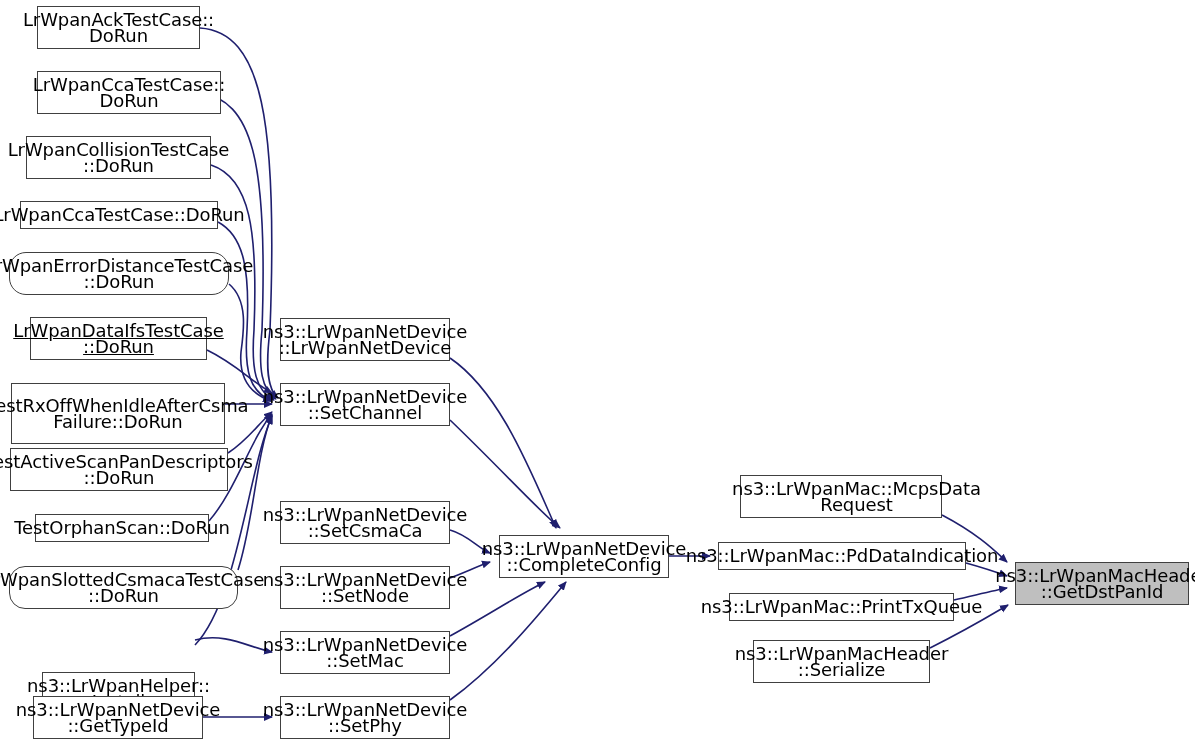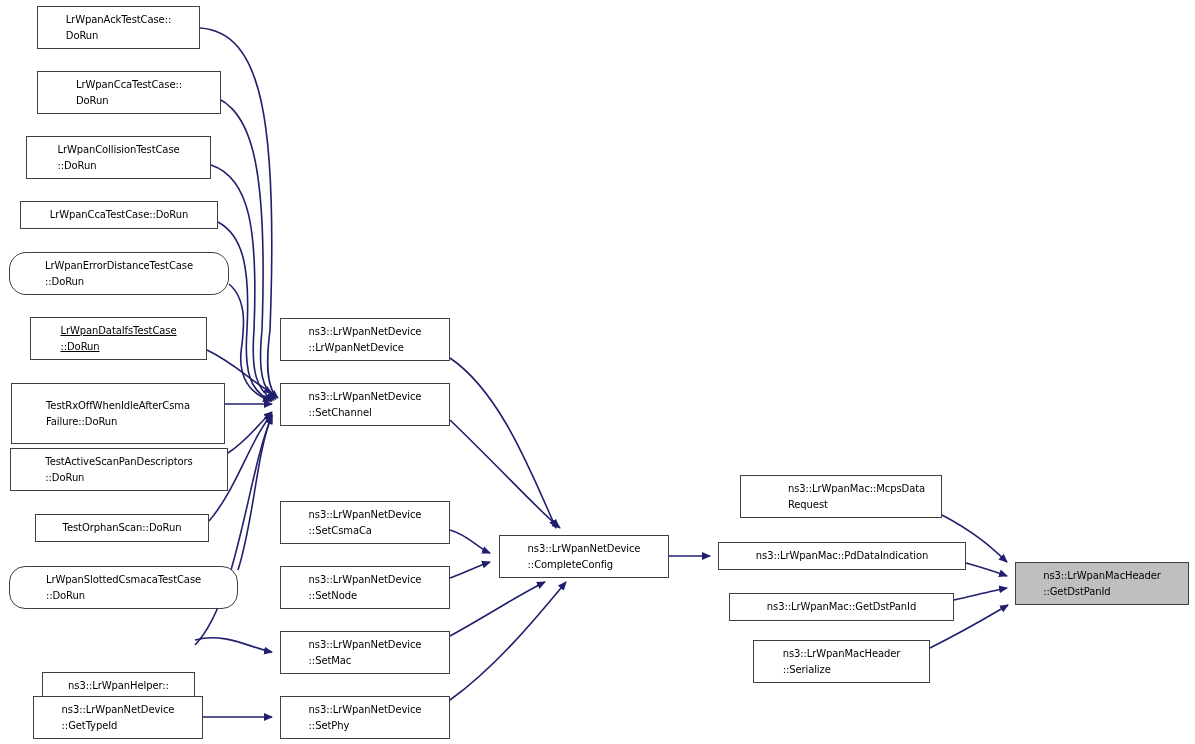--- a/index.html
+++ b/index.html
@@ -1,21 +1,21 @@
 <!DOCTYPE html>
 <html><head>
 <meta charset="utf-8">
 <style>
   html,body{margin:0;padding:0;background:#ffffff;}
   body{width:1195px;height:744px;font-family:"DejaVu Sans","Liberation Sans",sans-serif;}
   #canvas{position:relative;width:1195px;height:744px;overflow:hidden;}
   svg#edges{position:absolute;left:0;top:0;width:1195px;height:744px;}
   .node{position:absolute;box-sizing:border-box;border:1px solid #404040;background:#ffffff;
-        display:flex;align-items:center;justify-content:center;
-        font-size:10px;line-height:15.5px;color:#000000;letter-spacing:-0.1px;}
+        display:flex;align-items:center;justify-content:center;text-align:center;
+        font-size:18px;line-height:15.5px;color:#000000;letter-spacing:-0.1px;}
   .node.highlight{background:#bfbfbf;border:1px solid #404040;}
   .node span{display:block;padding:0 3px;white-space:pre-line;}
 </style>
 </head>
 <body>
 
 <div id="canvas">
 
   <svg id="edges" viewBox="0 0 1195 744" xmlns="http://www.w3.org/2000/svg">
     <defs>
@@ -127,21 +127,21 @@
 ::CompleteConfig</span>
       </div>
       <div class="node" style="left: 740px; top: 475px; width: 202px; height: 43px; padding-left: 31px;">
         <span>ns3::LrWpanMac::McpsData
 Request</span>
       </div>
       <div class="node" style="left: 718px; top: 542px; width: 248px; height: 28px;">
         <span>ns3::LrWpanMac::PdDataIndication</span>
       </div>
       <div class="node" style="left: 729px; top: 593px; width: 225px; height: 28px;">
-        <span>ns3::LrWpanMac::GetDstPanId</span>
+        <span>ns3::LrWpanMac::PrintTxQueue</span>
       </div>
       <div class="node" style="left: 753px; top: 640px; width: 177px; height: 43px;">
         <span>ns3::LrWpanMacHeader
 ::Serialize</span>
       </div>
       <div class="node highlight" style="left: 1015px; top: 562px; width: 174px; height: 43px;">
         <span>ns3::LrWpanMacHeader
 ::GetDstPanId</span>
       </div>
     </div>

